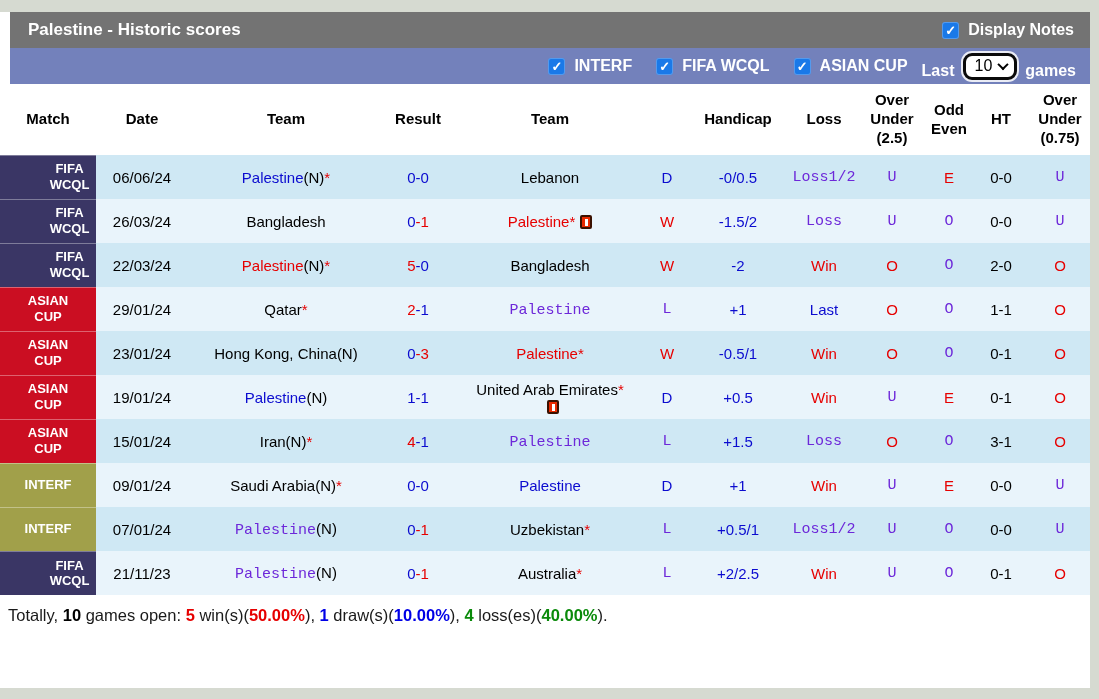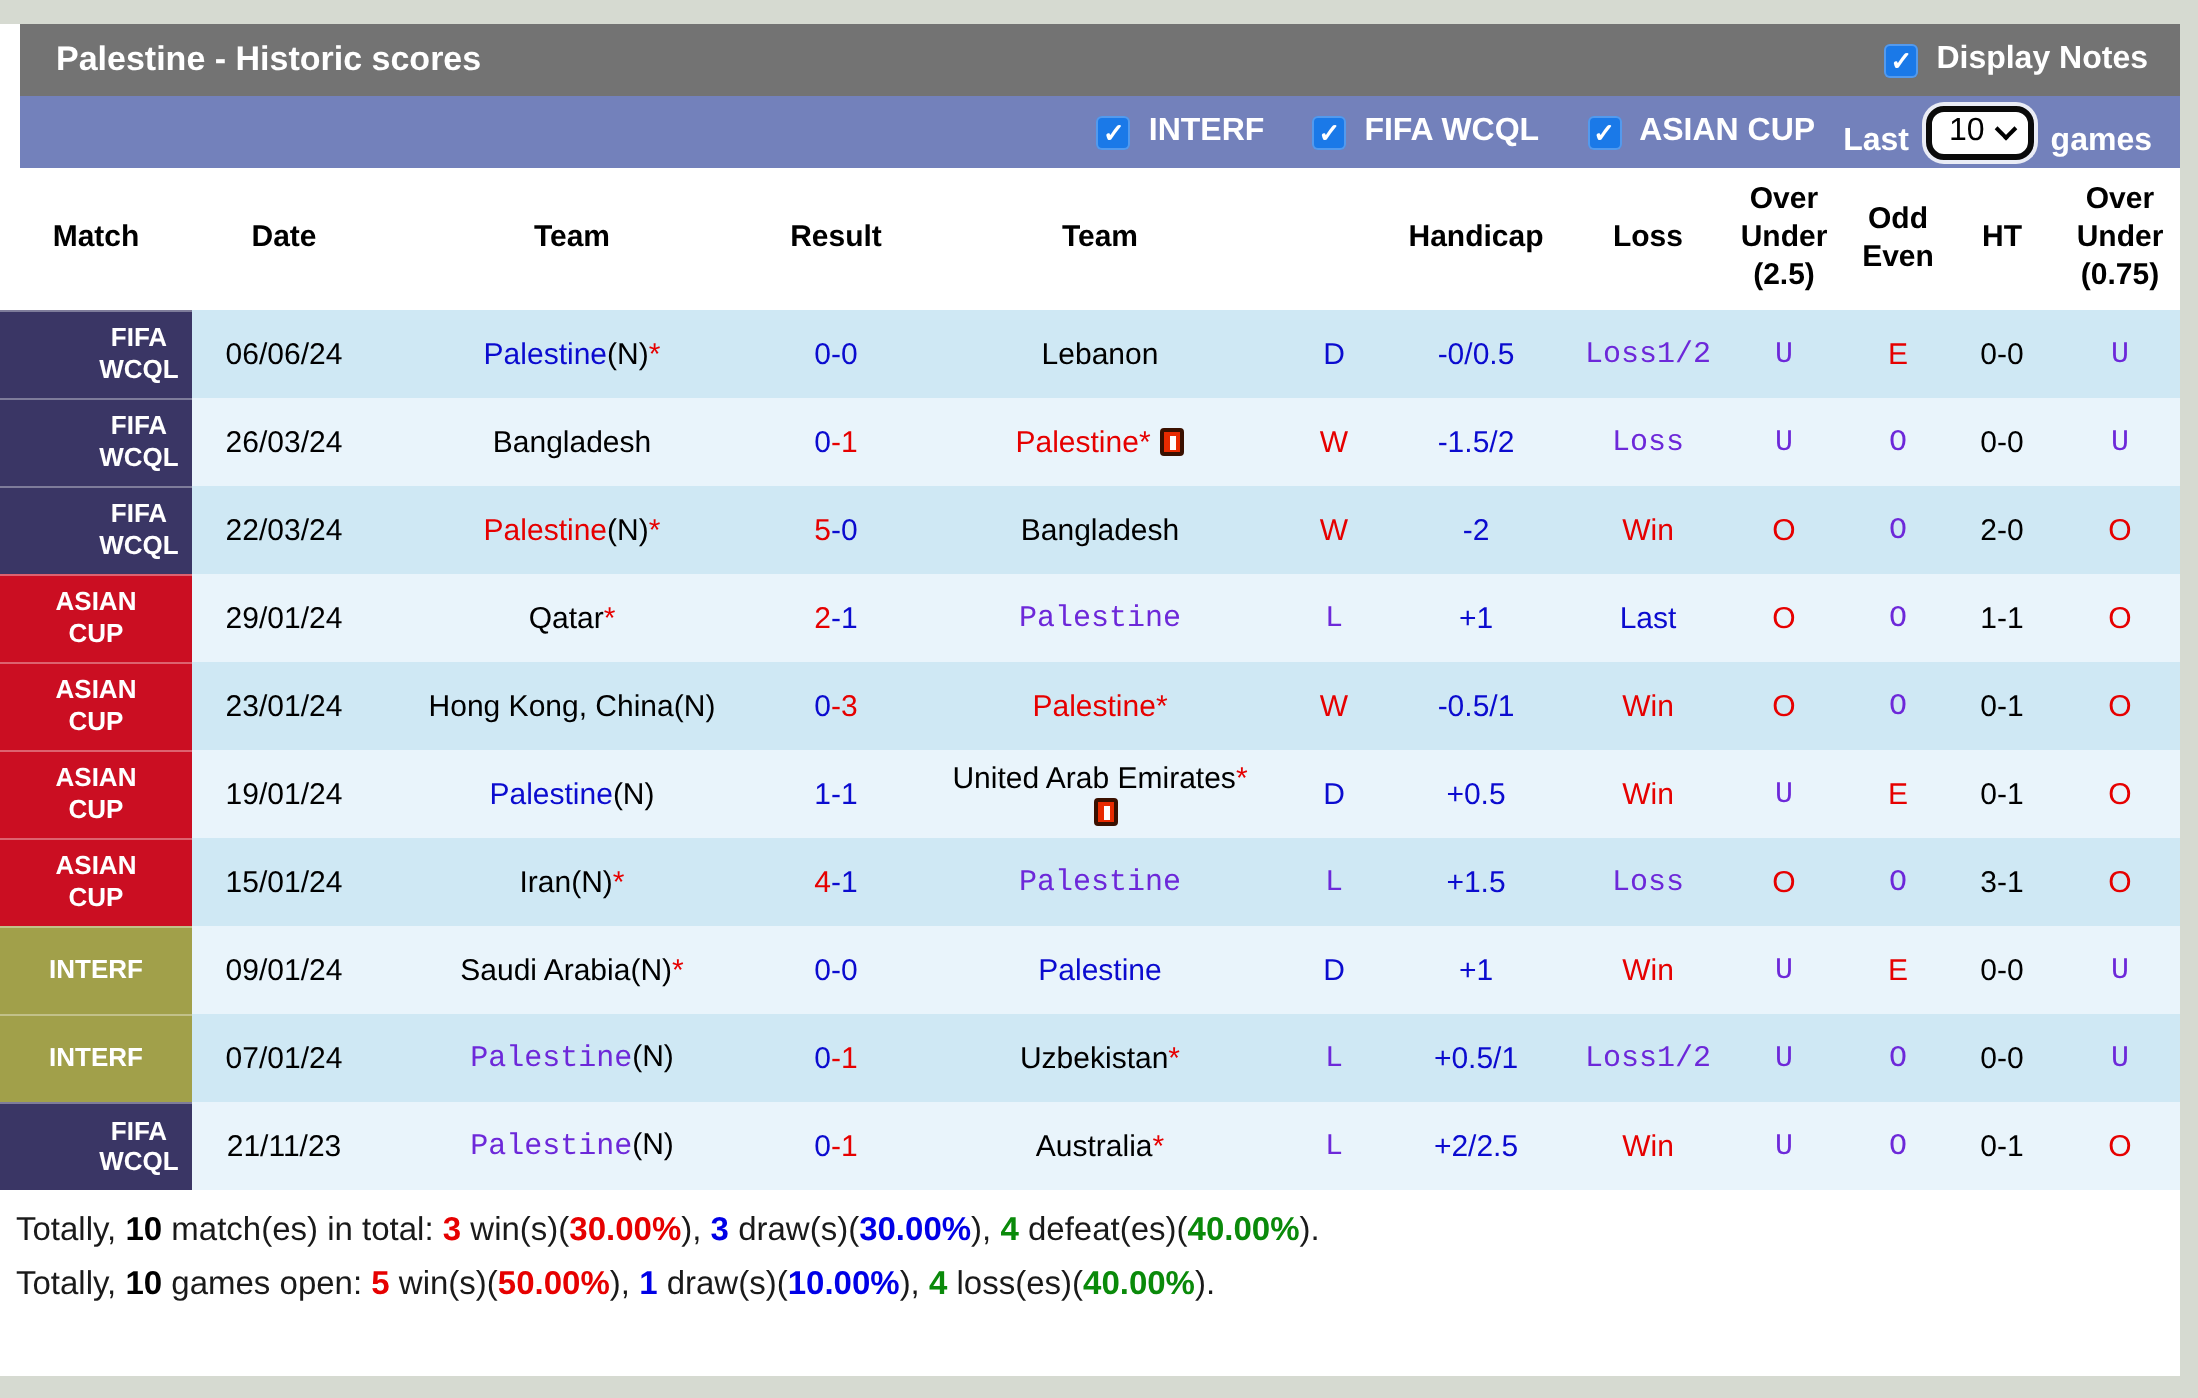--- a/index.html
+++ b/index.html
@@ -301,17 +301,16 @@
           <td class="c-red">Win</td>
           <td class="c-green">U</td>
           <td class="c-green">O</td>
           <td>0-1</td>
           <td class="c-red">O</td>
         </tr>
       </tbody>
   </table>
 
   <div class="footer" id="footer">
-      <div class="fline">Totally, <b class="black">10</b> match(es) in total: <b class="red">3</b> win(s)(<b class="red">30.00%</b>), <b class="blue">3</b> draw(s)(<b class="blue">30.00%</b>), <b class="green">4</b> defeat(es)(<b class="green">40.00%</b>).</div>
       <div class="fline">Totally, <b class="black">10</b> games open: <b class="red">5</b> win(s)(<b class="red">50.00%</b>), <b class="blue">1</b> draw(s)(<b class="blue">10.00%</b>), <b class="green">4</b> loss(es)(<b class="green">40.00%</b>).</div>
     </div>
 
 </div>
 
 </body></html>

